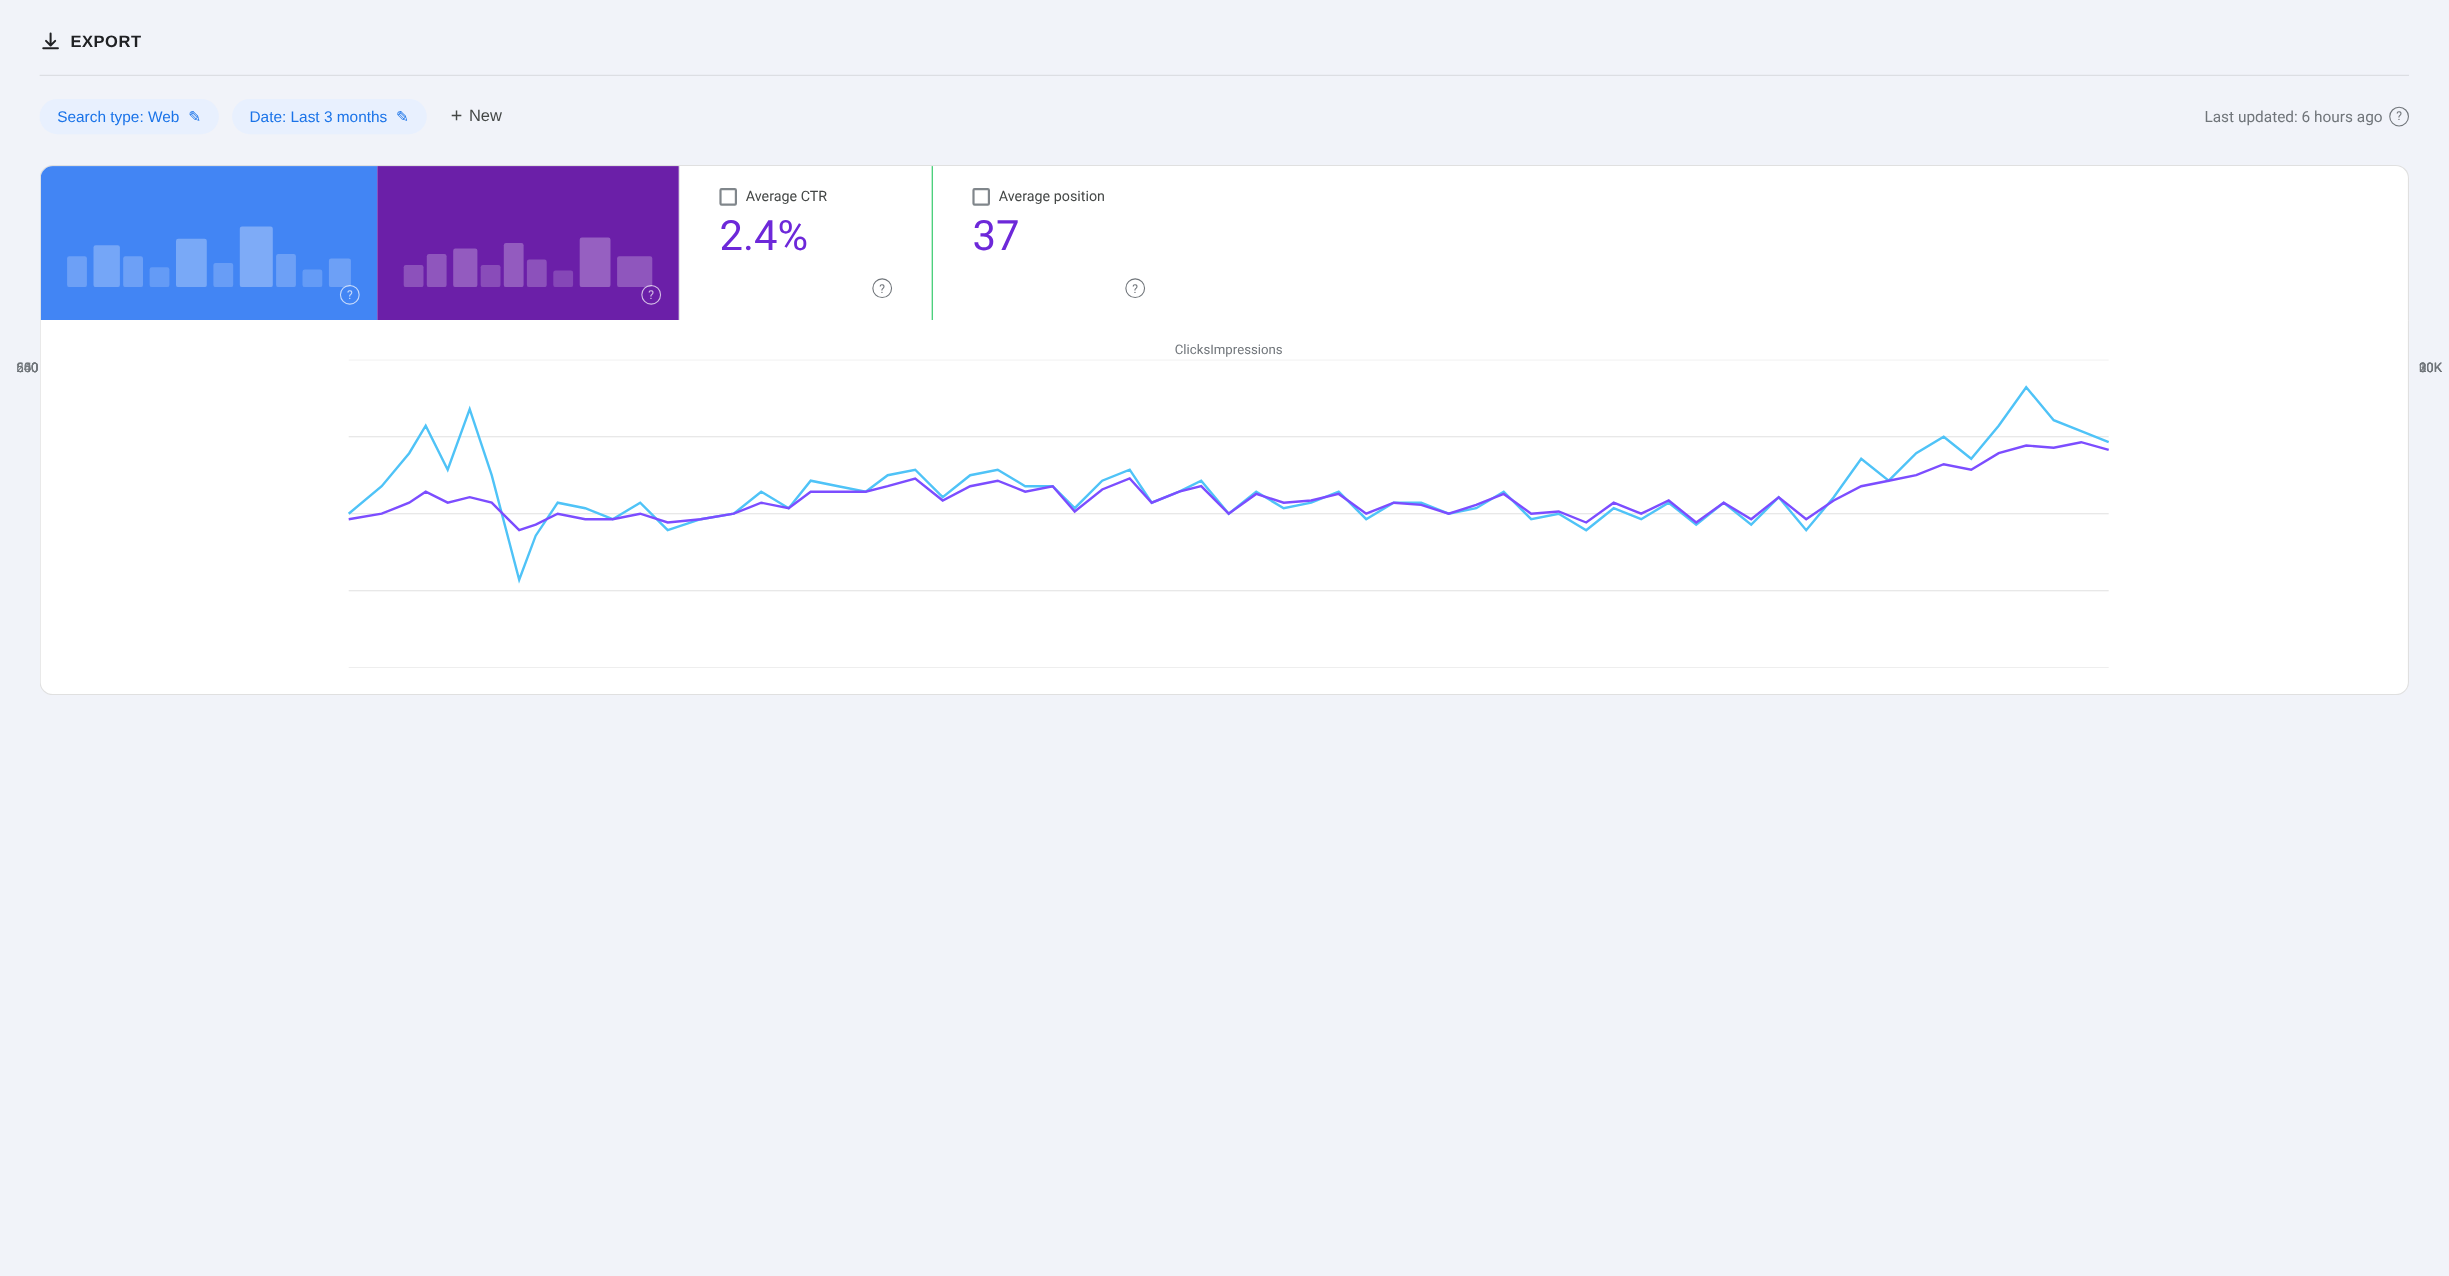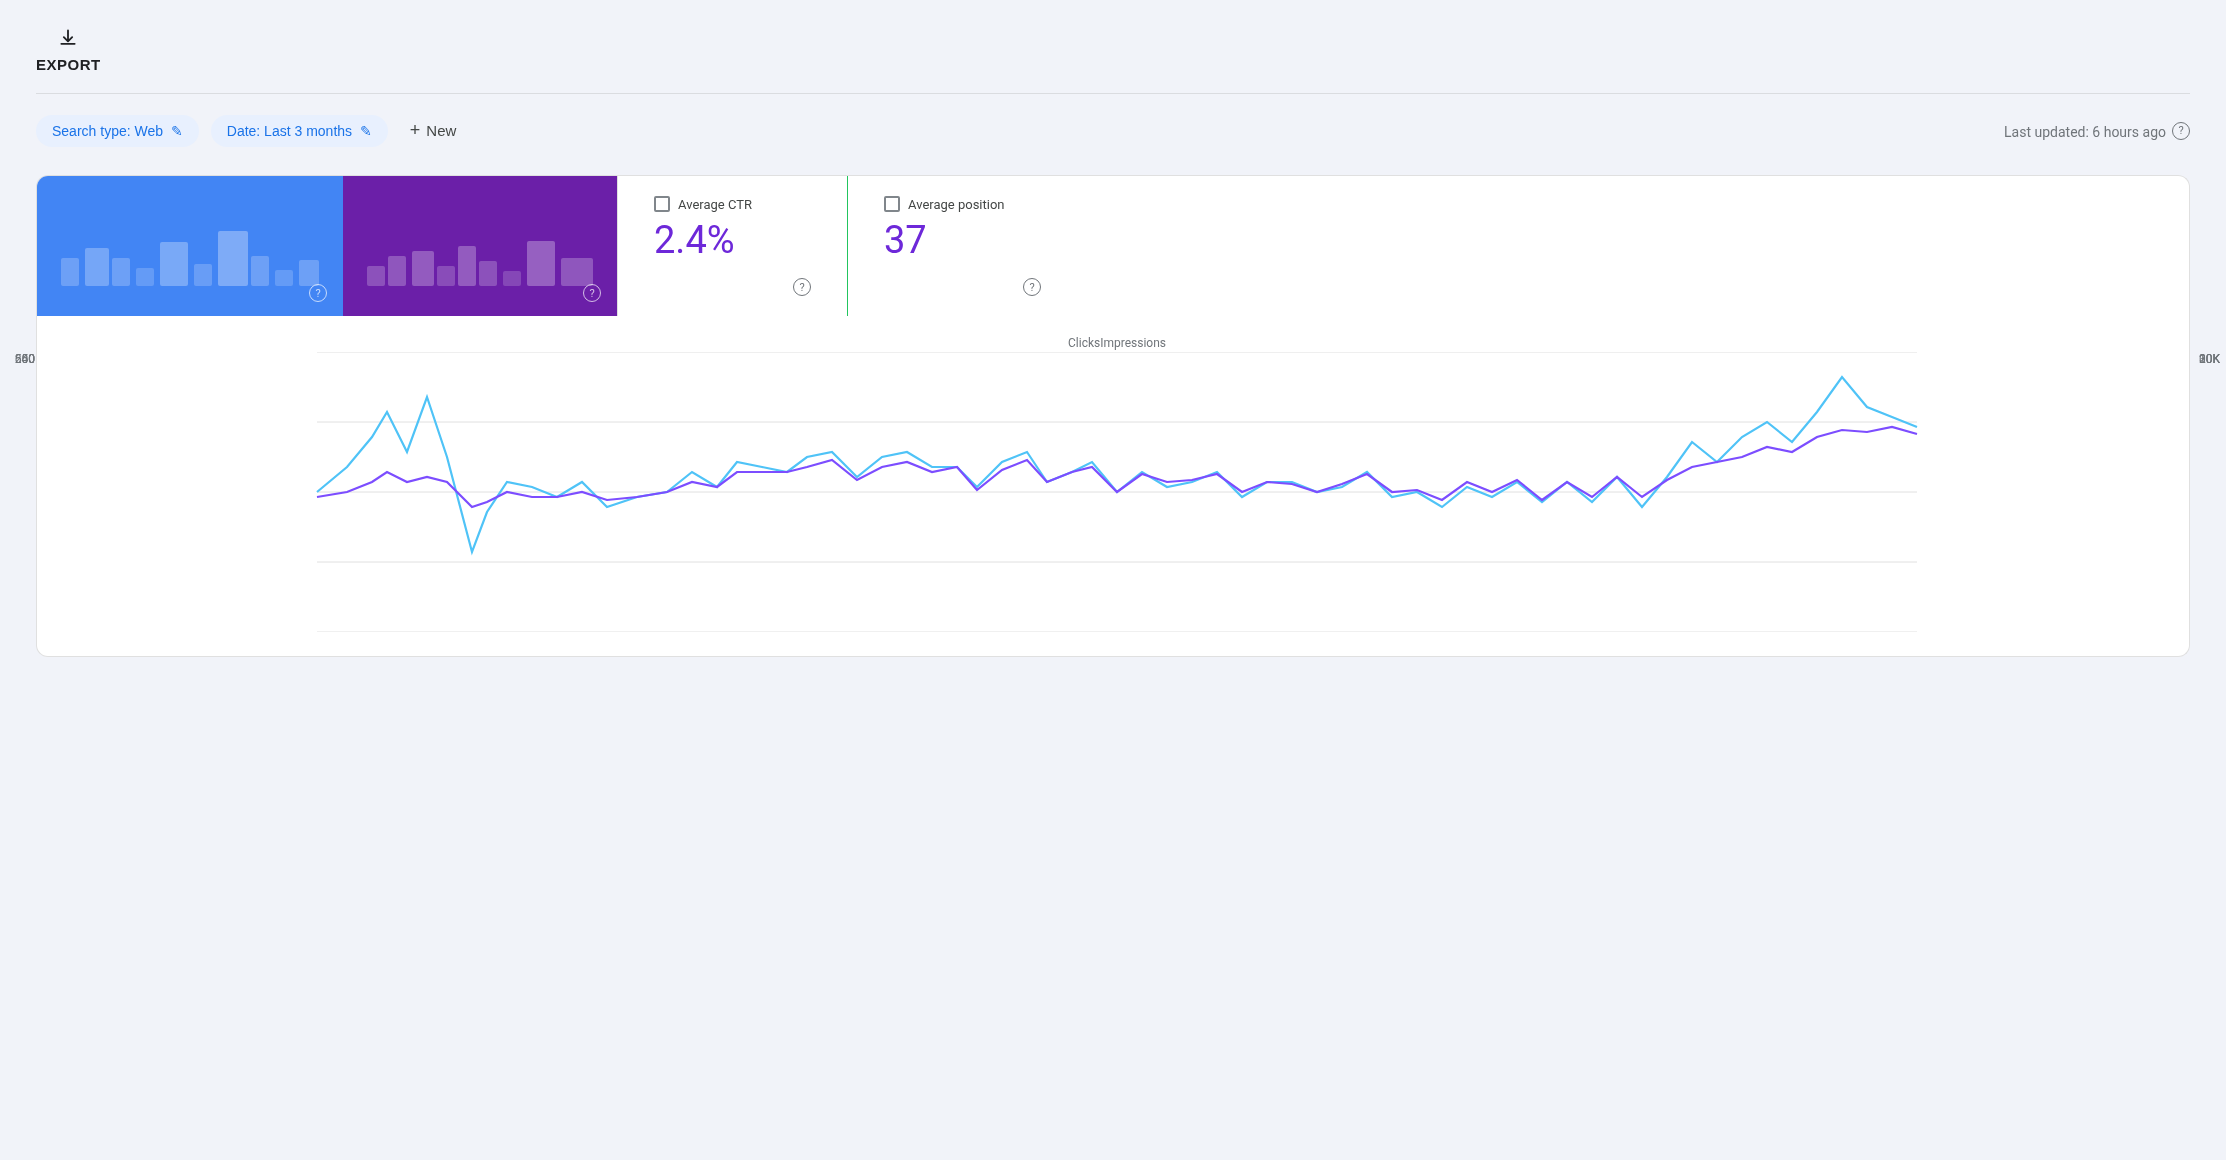--- a/index.html
+++ b/index.html
@@ -31,21 +31,20 @@
       align-items: center;
       gap: 8px;
       font-size: 15px;
       font-weight: 600;
       color: #202124;
       letter-spacing: 0.5px;
       background: none;
       border: none;
       cursor: pointer;
       text-transform: uppercase;
-      flex-direction: column;
     }
     .export-icon {
       width: 20px;
       height: 20px;
     }
     .divider {
       border: none;
       border-top: 1px solid #dadce0;
       margin-bottom: 20px;
     }

